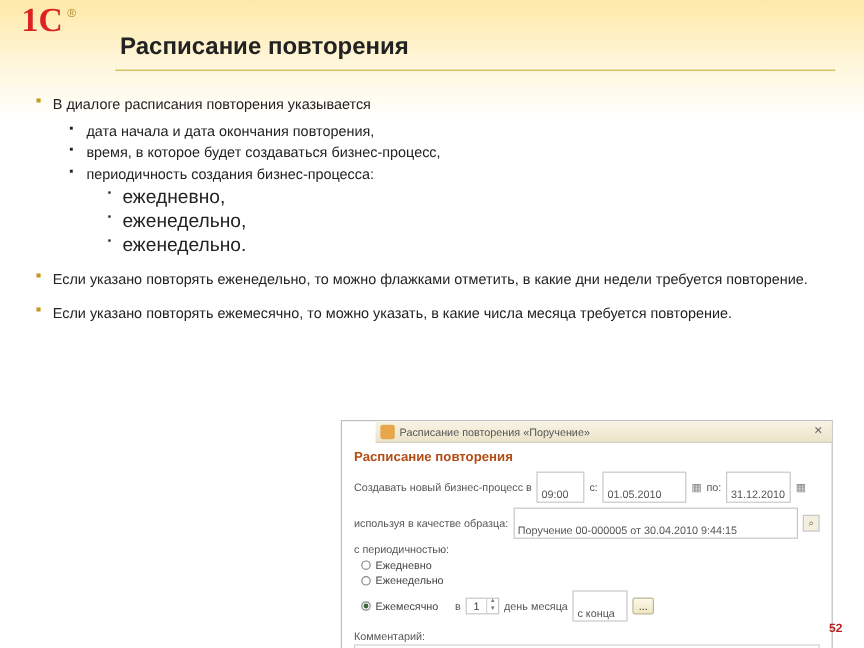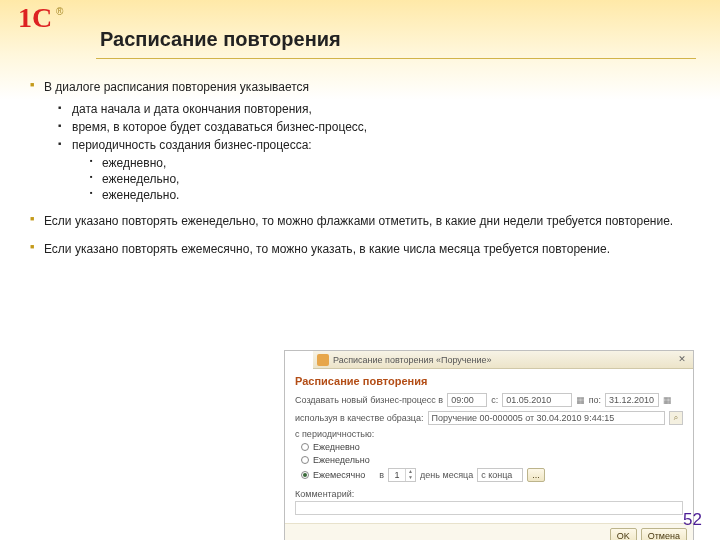--- a/index.html
+++ b/index.html
@@ -58,34 +58,34 @@
     font-size: 7px;
   }
   .b2 { padding-left: 42px; position: relative; margin-bottom: 4px; }
   .b2::before {
     content: '■';
     position: absolute;
     left: 28px; top: 2px;
     color: #222;
     font-size: 5px;
   }
-  .b3 { padding-left: 72px; position: relative; margin-bottom: 2px; font-size: 12px; }
+  .b3 { padding-left: 72px; position: relative; margin-bottom: 2px; font-size: 16px; }
   .b3::before {
     content: '■';
     position: absolute;
     left: 60px; top: 2px;
     color: #222;
     font-size: 4px;
   }
   .pagenum {
     position: absolute;
     bottom: 10px; right: 18px;
-    font-size: 17px;
-    font-weight: normal;
-    color: #4c1d95;
+    font-size: 10px;
+    font-weight: bold;
+    color: #b91c1c;
   }
 
   
   .dialog {
     position: absolute;
     top: 350px; left: 284px;
     width: 410px;
     border: 1px solid #bfbfbf;
     background: #fff;
     font-size: 9px;
@@ -131,21 +131,21 @@
     display: flex;
     align-items: center;
     margin-bottom: 4px;
     gap: 4px;
   }
   .lbl { color: #555; white-space: nowrap; }
   .fld {
     border: 1px solid #c8c8c8;
     height: 14px;
     background: #fff;
-    padding: 0 3px;
+    padding: 12px 3px;
     line-height: 12px;
     font-size: 9px;
     color: #555;
     min-width: 40px;
   }
   .fld.long { flex: 1; }
   .magnify {
     width: 14px; height: 14px;
     border: 1px solid #c8c8c8;
     background: #f4f0e0;

